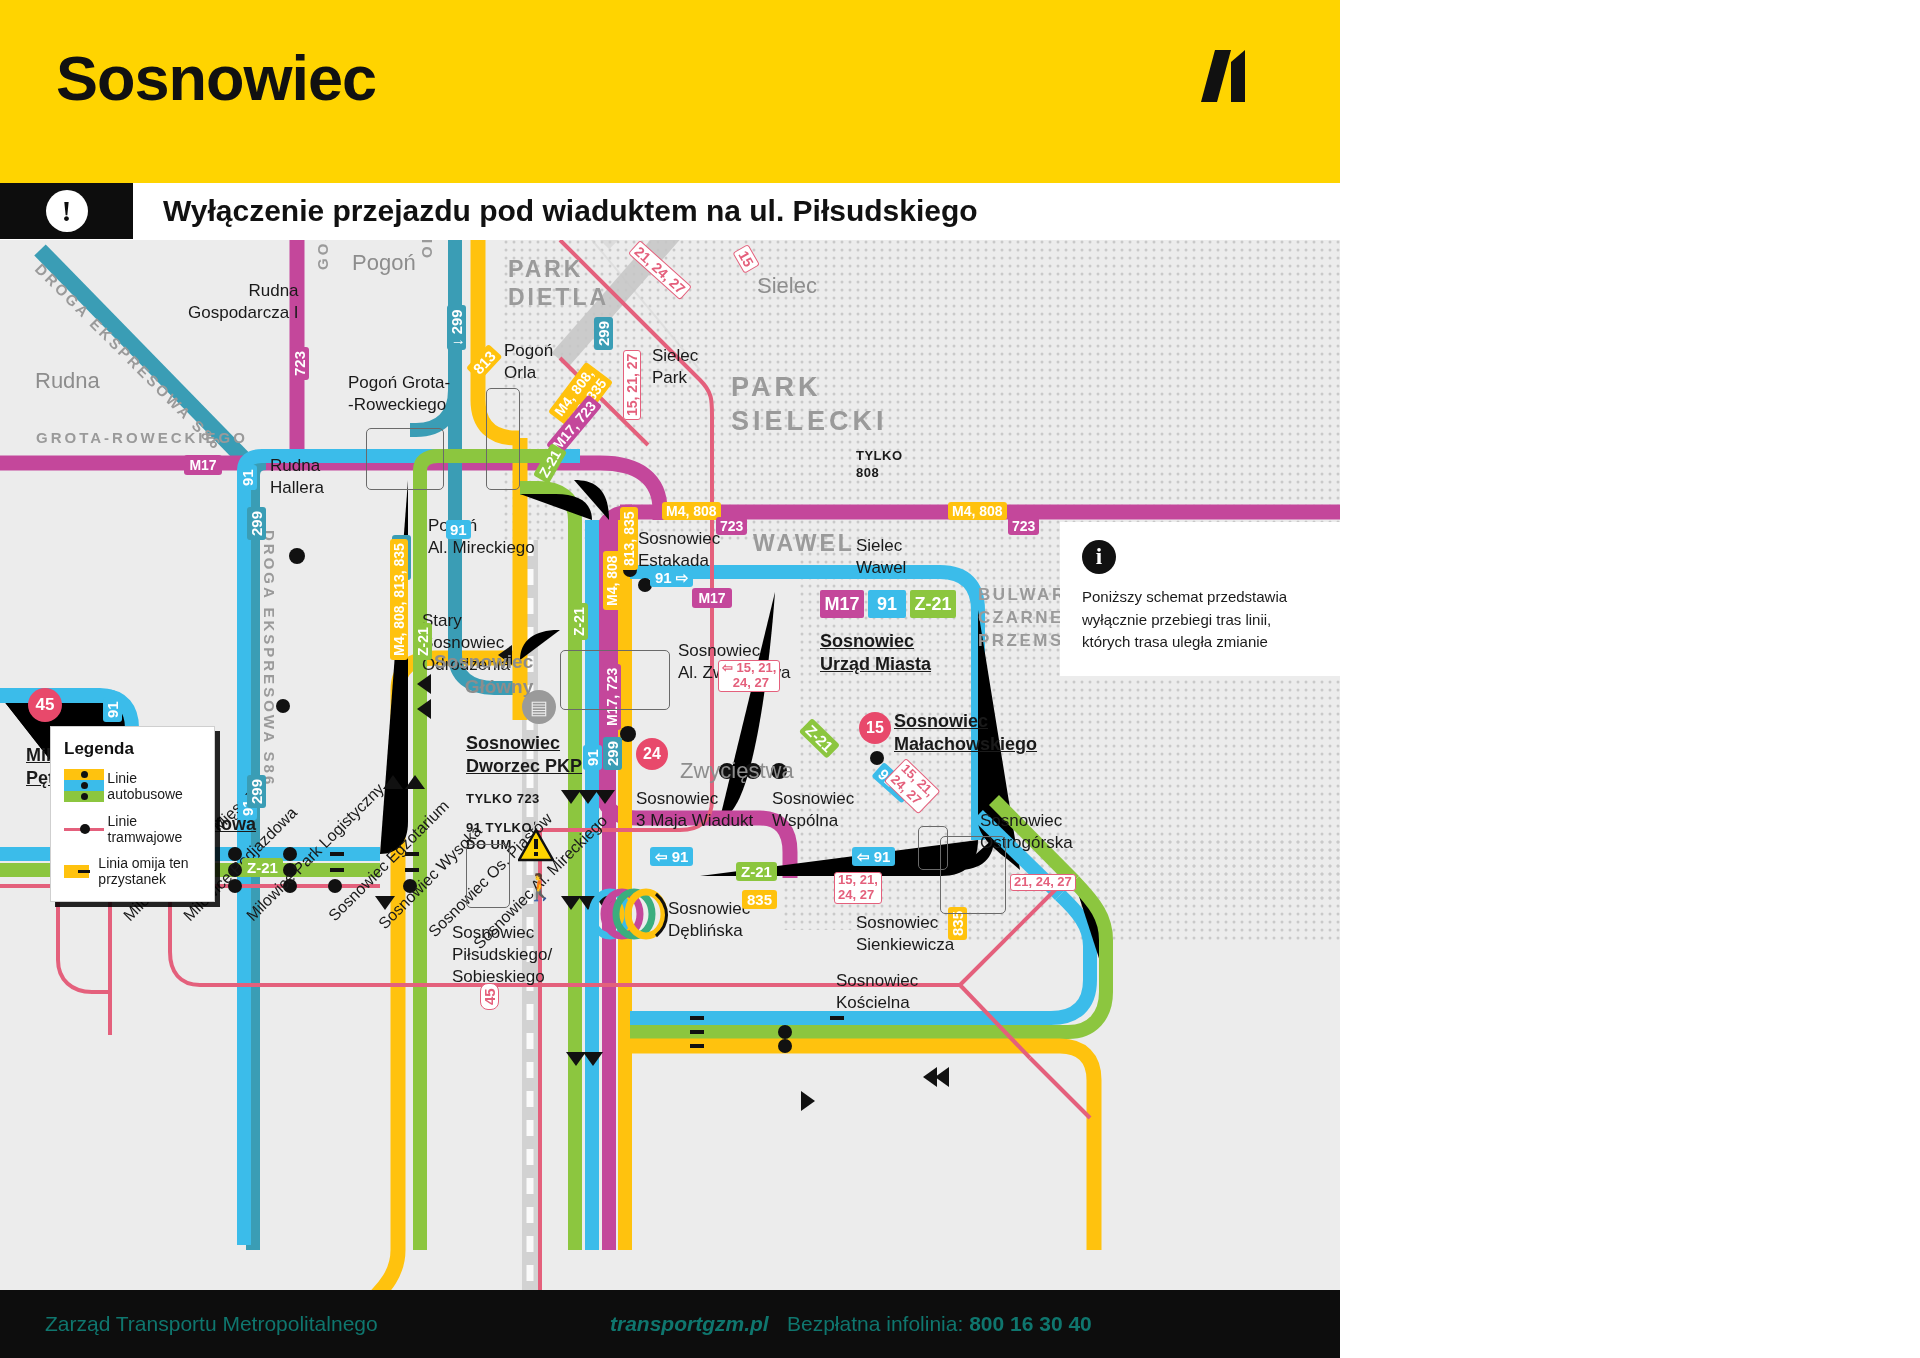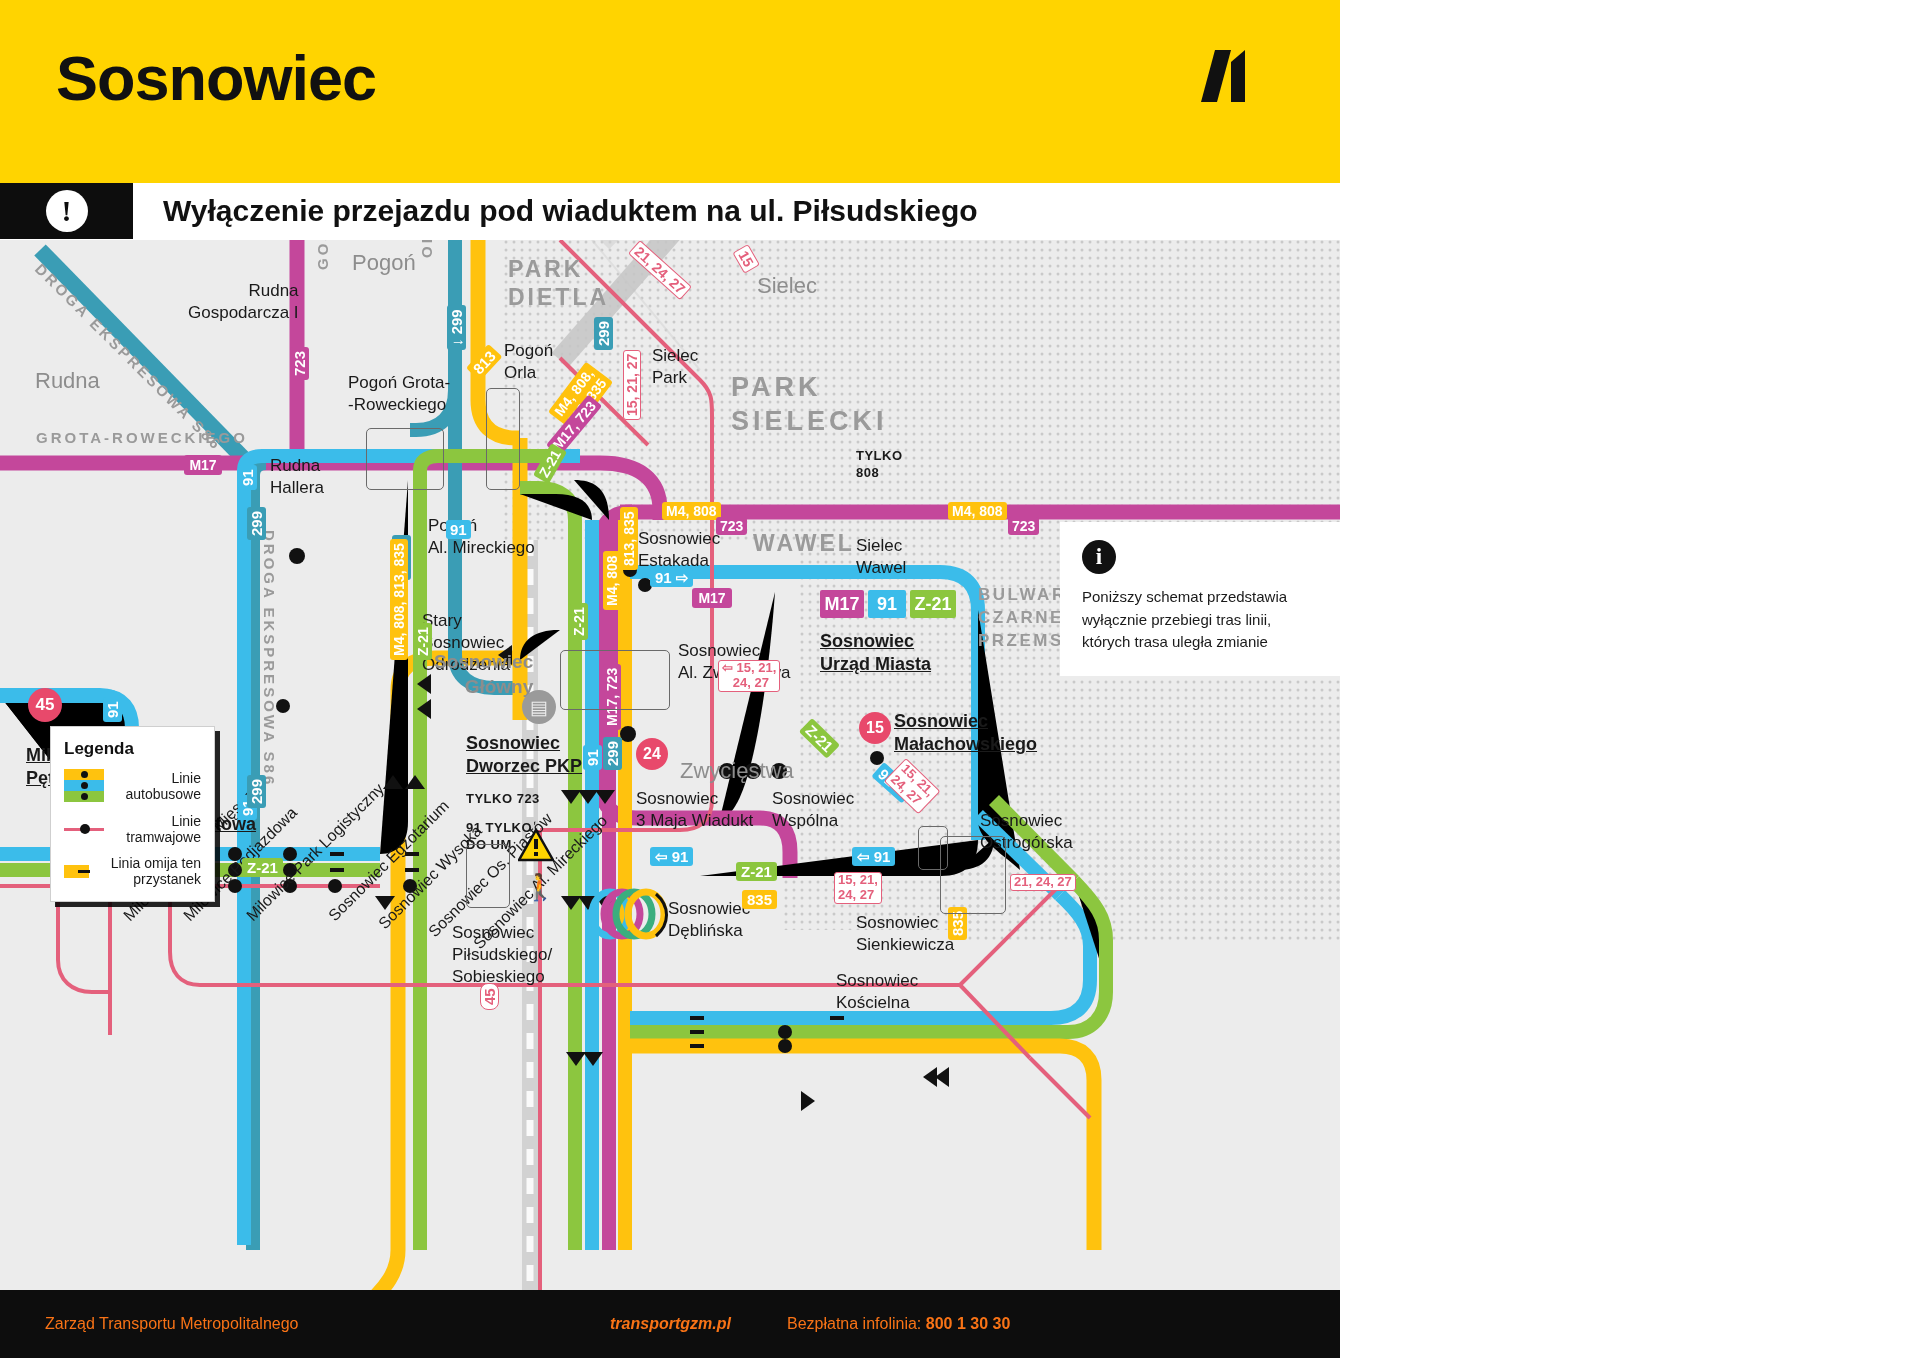--- a/index.html
+++ b/index.html
@@ -56,21 +56,21 @@
 
   .rot45 { transform-origin:left top; transform:rotate(-45deg); }
 
   
   .legend {
     position:absolute; left:50px; top:486px; width:165px;
     background:#fff; border:1px solid #cfcfcf; padding:12px 13px 14px 13px;
     box-shadow:5px 5px 0 rgba(0,0,0,.85);
   }
   .legend h4 { font-size:17px; font-weight:700; color:#111; margin-bottom:10px; }
-  .leg-row { display:flex; align-items:center; gap:9px; margin-bottom:10px;text-align:right; }
+  .leg-row { display:flex; align-items:center; gap:9px; margin-bottom:10px; }
   .leg-txt { font-size:14px; color:#1a1a1a; line-height:1.15; }
   .swatch-bus { width:40px; height:34px; position:relative; }
   .swatch-bus .b { position:absolute; left:0; width:40px; height:11px; }
   .swatch-bus .dot { position:absolute; left:17px; width:7px; height:7px; border-radius:50%; background:#111; }
   .swatch-tram { width:40px; height:12px; position:relative; }
   .swatch-tram .ln { position:absolute; top:5px; left:0; width:40px; height:3px; background:#E4607C; }
   .swatch-tram .dot { position:absolute; top:1px; left:16px; width:10px; height:10px; border-radius:50%; background:#111; }
   .swatch-skip { width:40px; height:13px; background:#FFC20E; position:relative; }
   .swatch-skip .dash { position:absolute; top:5px; left:14px; width:12px; height:3px; background:#111; }
 
@@ -92,21 +92,21 @@
   .badge.z21 { background:#8CC63F; }
   .circ { position:absolute; border-radius:50%; background:#E8496B; color:#fff;
     display:flex; align-items:center; justify-content:center; font-weight:700; font-size:17px; }
 
   .train-icn { position:absolute; width:34px; height:34px; border-radius:50%; background:#9a9a9a;
     display:flex; align-items:center; justify-content:center; color:#ececec; font-size:19px; }
 
   
   .footer { position:absolute; left:0; top:1290px; width:1340px; height:68px; background:#0d0d0d; }
   .footer div { position:absolute; top:0; height:68px; display:flex; align-items:center;
-    color:#f97316; font-size:16px; }
+    color:#0f766e; font-size:21px; }
   .f-left { left:45px; }
   .f-mid { left:610px; font-weight:700;font-style:italic; }
   .f-right { left:787px; }
   .f-right b { font-weight:700; }
 
   
   .side { position:absolute; left:1340px; top:0; width:580px; height:1358px; background:#fff; padding:0; }
 </style>
 </head>
 <body>
@@ -516,21 +516,21 @@
         <div class="icn">i</div>
         <p>Poniższy schemat przedstawia wyłącznie przebiegi tras linii, których trasa uległa zmianie</p>
       </div>
 
     </div>
 
     <div class="footer">
       <div class="f-left">Zarząd Transportu Metropolitalnego</div>
       <div class="f-mid">transportgzm.pl</div>
       <div class="f-right">
-        <span>Bezpłatna infolinia:</span>&nbsp;<b>800 1 30 30</b>
+        <span>Bezpłatna infolinia:</span>&nbsp;<b>800 16 30 40</b>
       </div>
     </div>
 
   </div>
 
   <div class="side">
     
   </div>
 
 </div>

